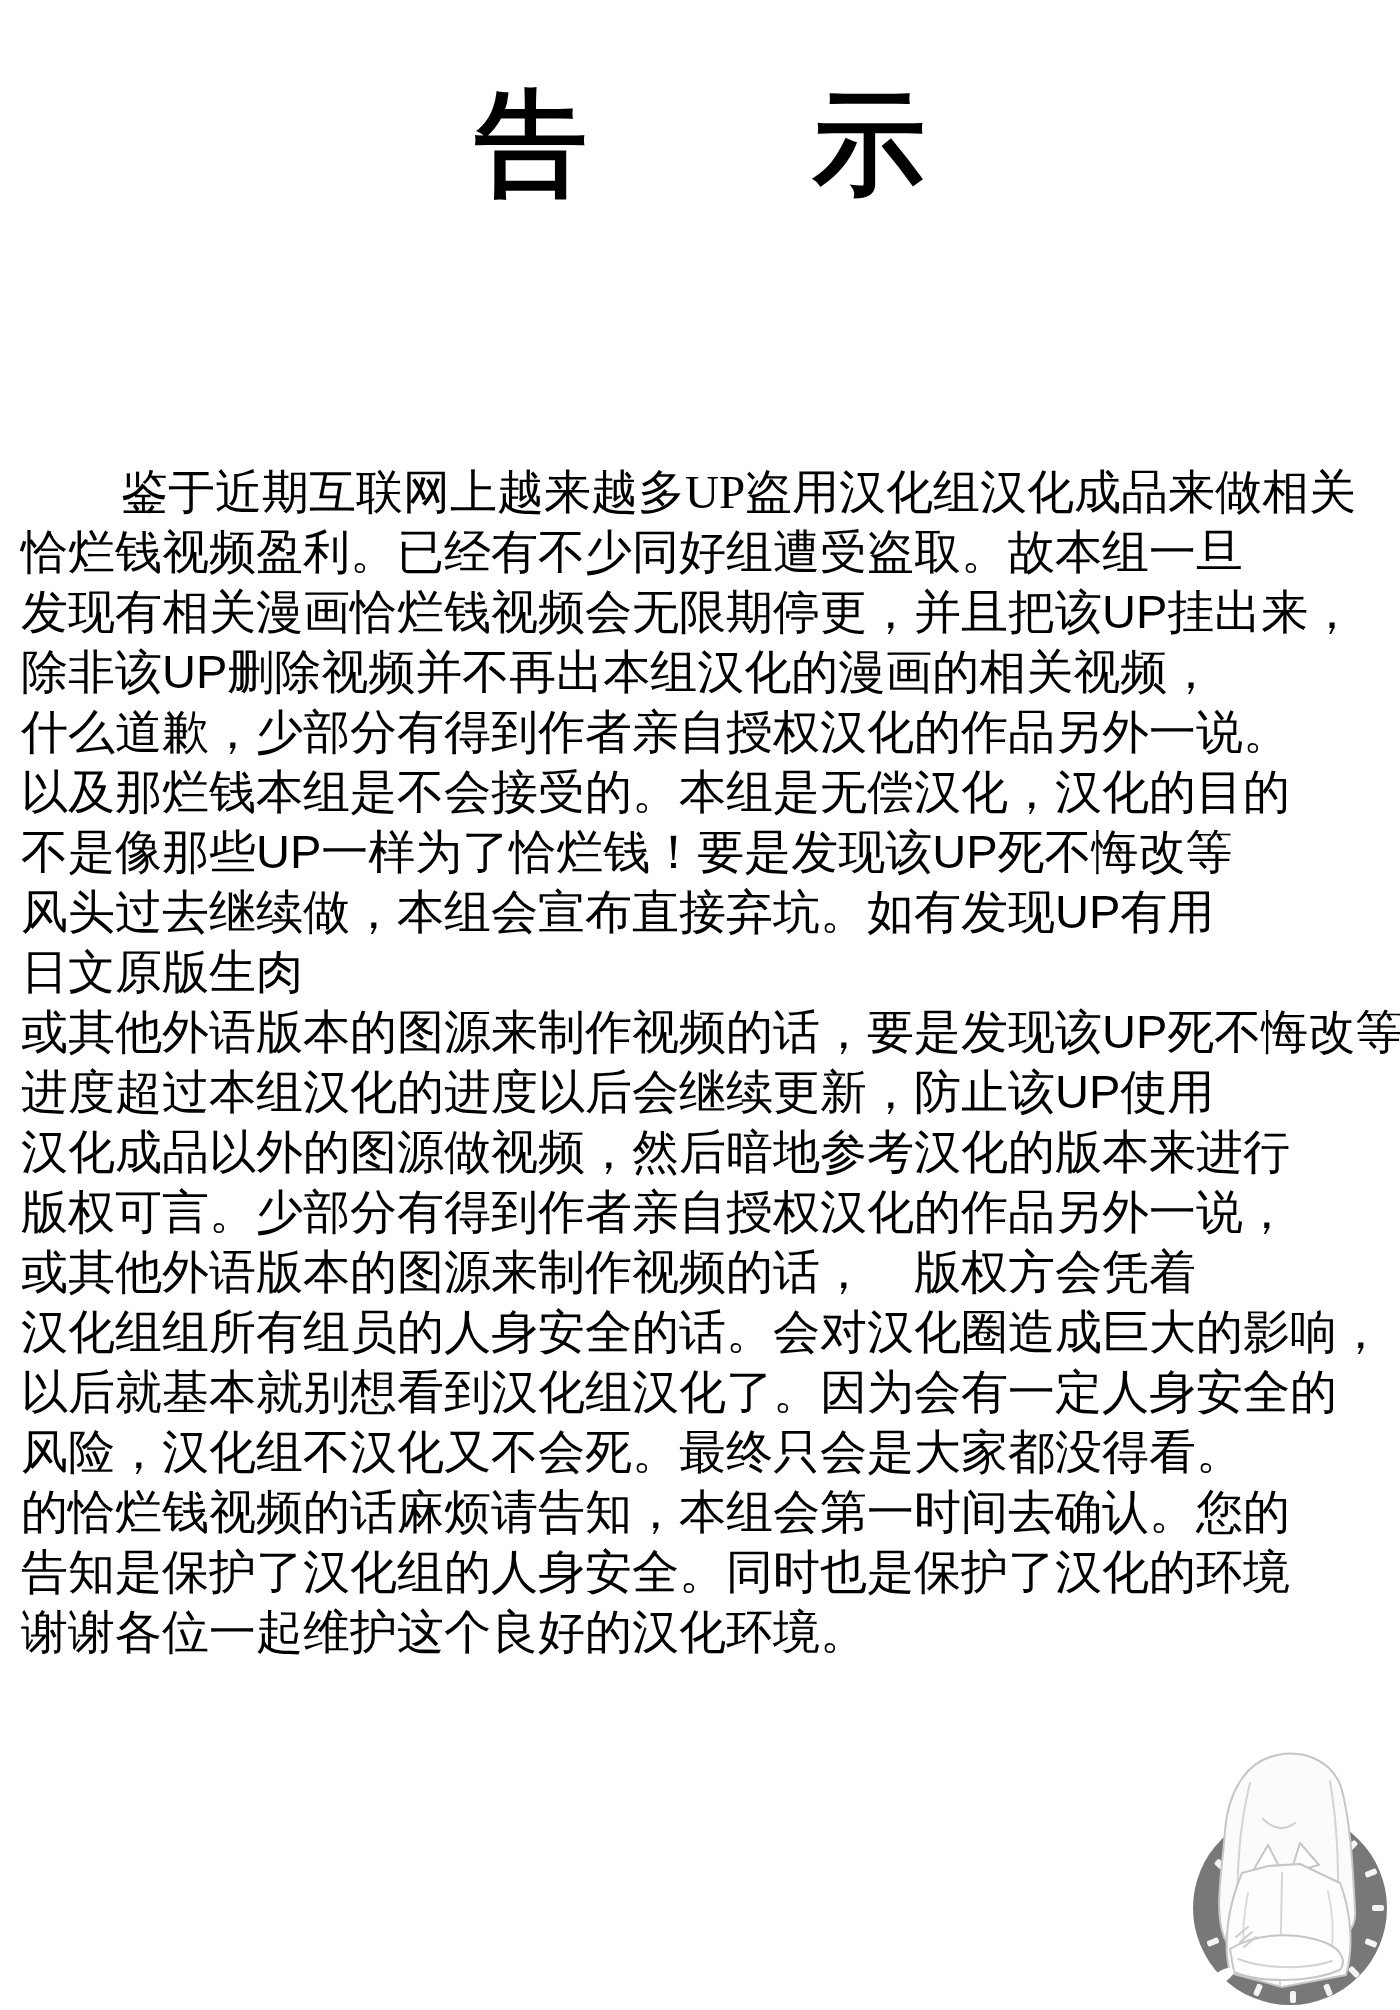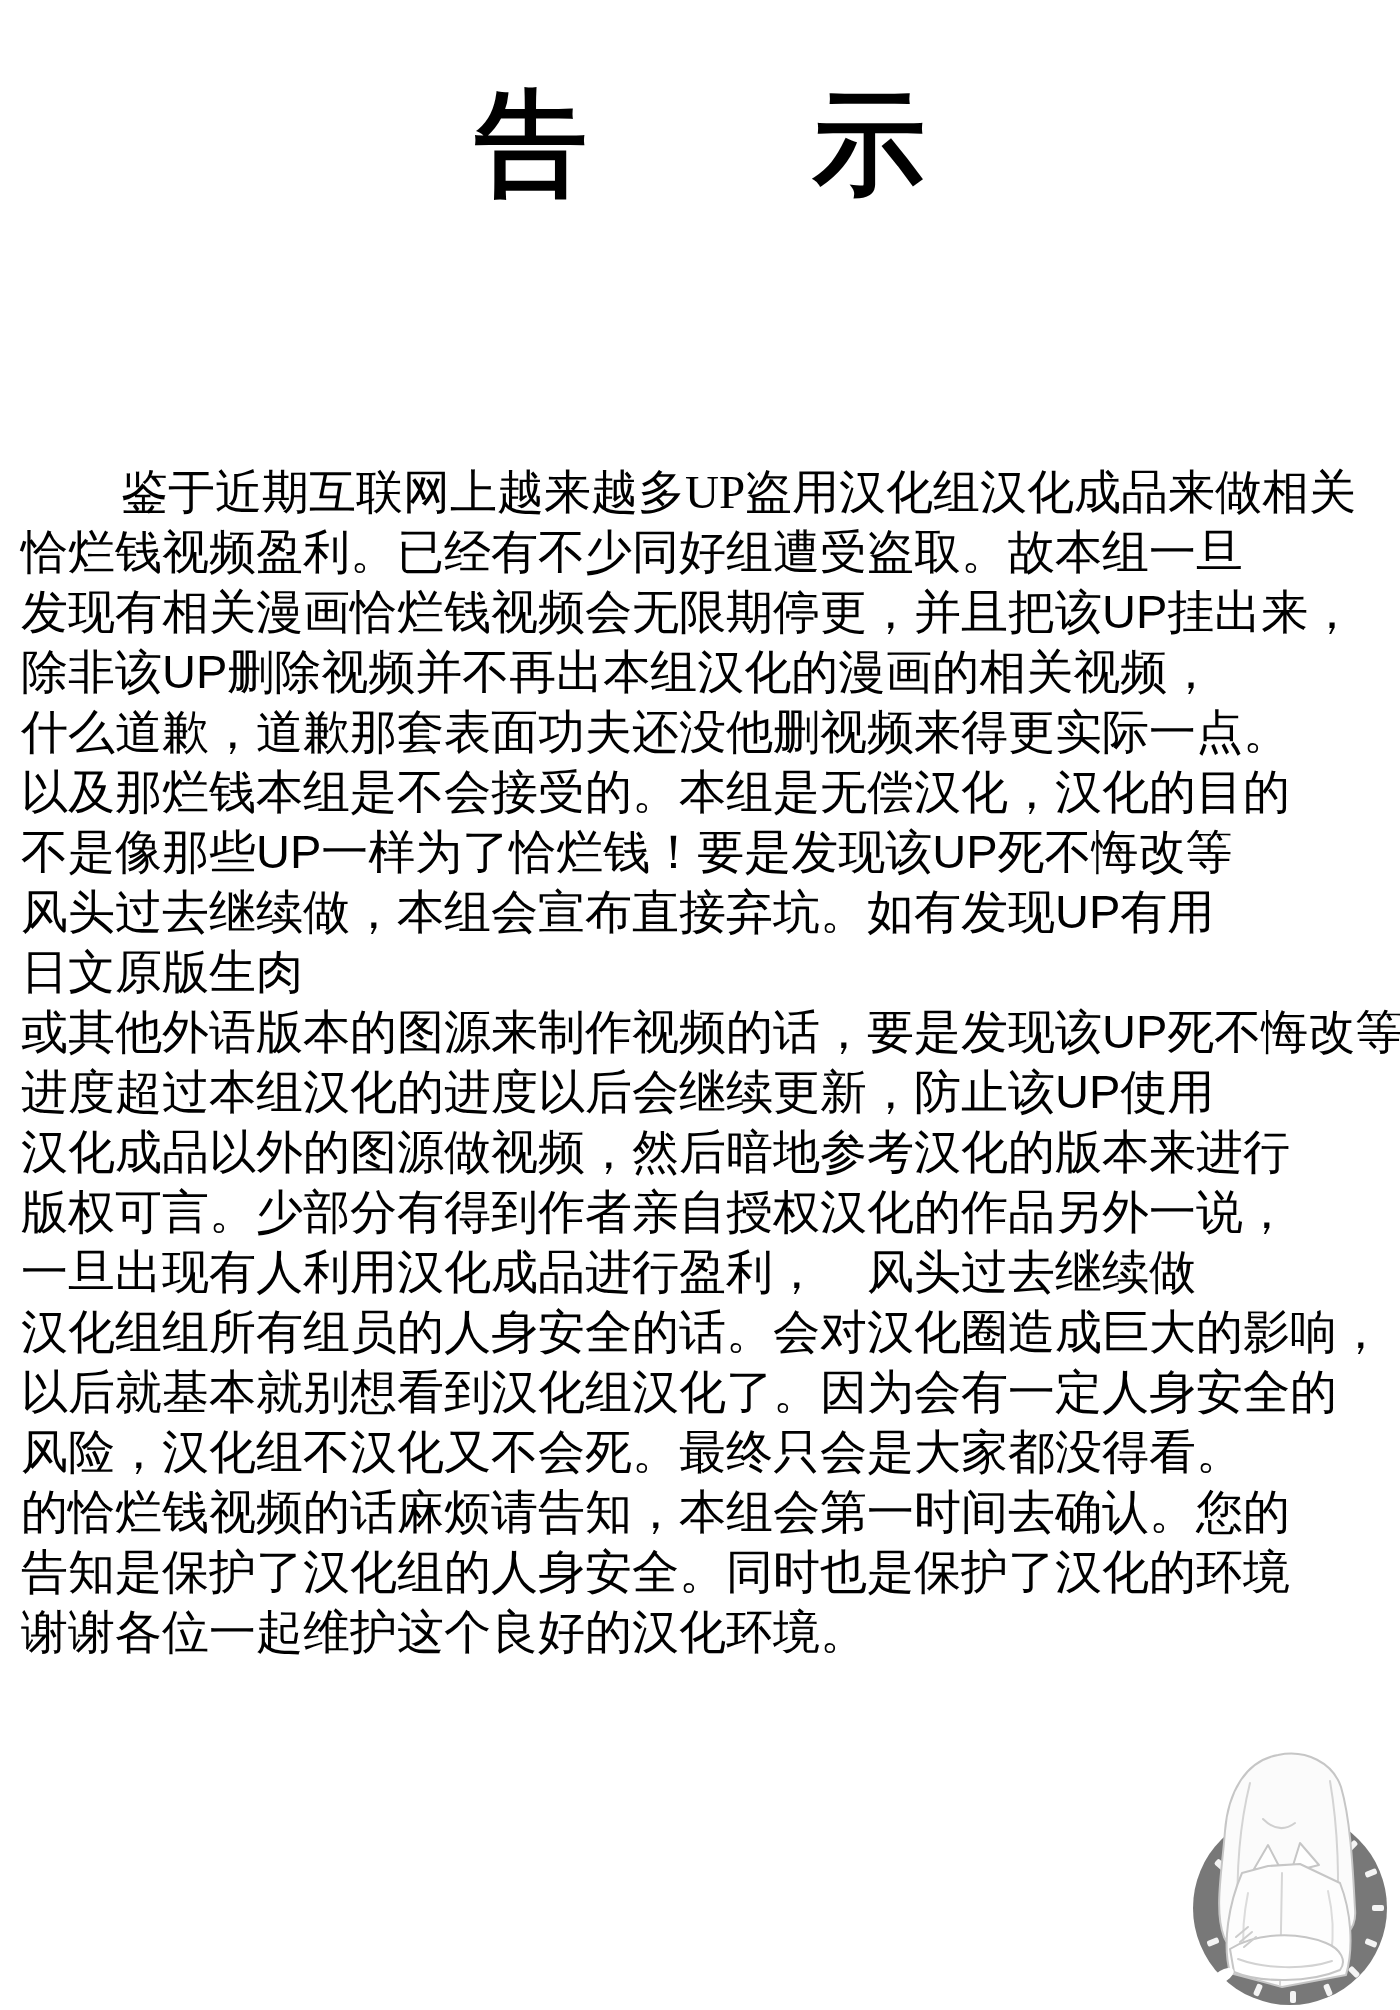--- a/index.html
+++ b/index.html
@@ -63,30 +63,30 @@
   <div class="title">
     <span>告</span>
     <span>示</span>
   </div>
 
   <div class="notice">
     <div class="line indent">鉴于近期互联网上越来越多UP盗用汉化组汉化成品来做相关</div>
     <div class="line">恰烂钱视频盈利。已经有不少同好组遭受盗取。故本组一旦</div>
     <div class="line">发现有相关漫画恰烂钱视频会无限期停更，并且把该UP挂出来，</div>
     <div class="line">除非该UP删除视频并不再出本组汉化的漫画的相关视频，</div>
-    <div class="line">什么道歉，道歉那套表面功夫还没他删视频来得更实际一点。</div>
+    <div class="line">什么道歉，少部分有得到作者亲自授权汉化的作品另外一说。</div>
     <div class="line">以及那烂钱本组是不会接受的。本组是无偿汉化，汉化的目的</div>
     <div class="line">不是像那些UP一样为了恰烂钱！要是发现该UP死不悔改等</div>
     <div class="line">风头过去继续做，本组会宣布直接弃坑。如有发现UP有用</div>
     <div class="line">日文原版生肉</div>
     <div class="line">或其他外语版本的图源来制作视频的话，要是发现该UP死不悔改等</div>
     <div class="line">进度超过本组汉化的进度以后会继续更新，防止该UP使用</div>
     <div class="line">汉化成品以外的图源做视频，然后暗地参考汉化的版本来进行</div>
     <div class="line">版权可言。少部分有得到作者亲自授权汉化的作品另外一说，</div>
-    <div class="line">一旦出现有人利用汉化成品进行盈利，　风头过去继续做</div>
+    <div class="line">或其他外语版本的图源来制作视频的话，　版权方会凭着</div>
     <div class="line">汉化组组所有组员的人身安全的话。会对汉化圈造成巨大的影响，</div>
     <div class="line">以后就基本就别想看到汉化组汉化了。因为会有一定人身安全的</div>
     <div class="line">风险，汉化组不汉化又不会死。最终只会是大家都没得看。</div>
     <div class="line">的恰烂钱视频的话麻烦请告知，本组会第一时间去确认。您的</div>
     <div class="line">告知是保护了汉化组的人身安全。同时也是保护了汉化的环境</div>
     <div class="line">谢谢各位一起维护这个良好的汉化环境。</div>
   </div>
 
   <svg class="watermark" viewBox="0 0 320 280" xmlns="http://www.w3.org/2000/svg">
 

